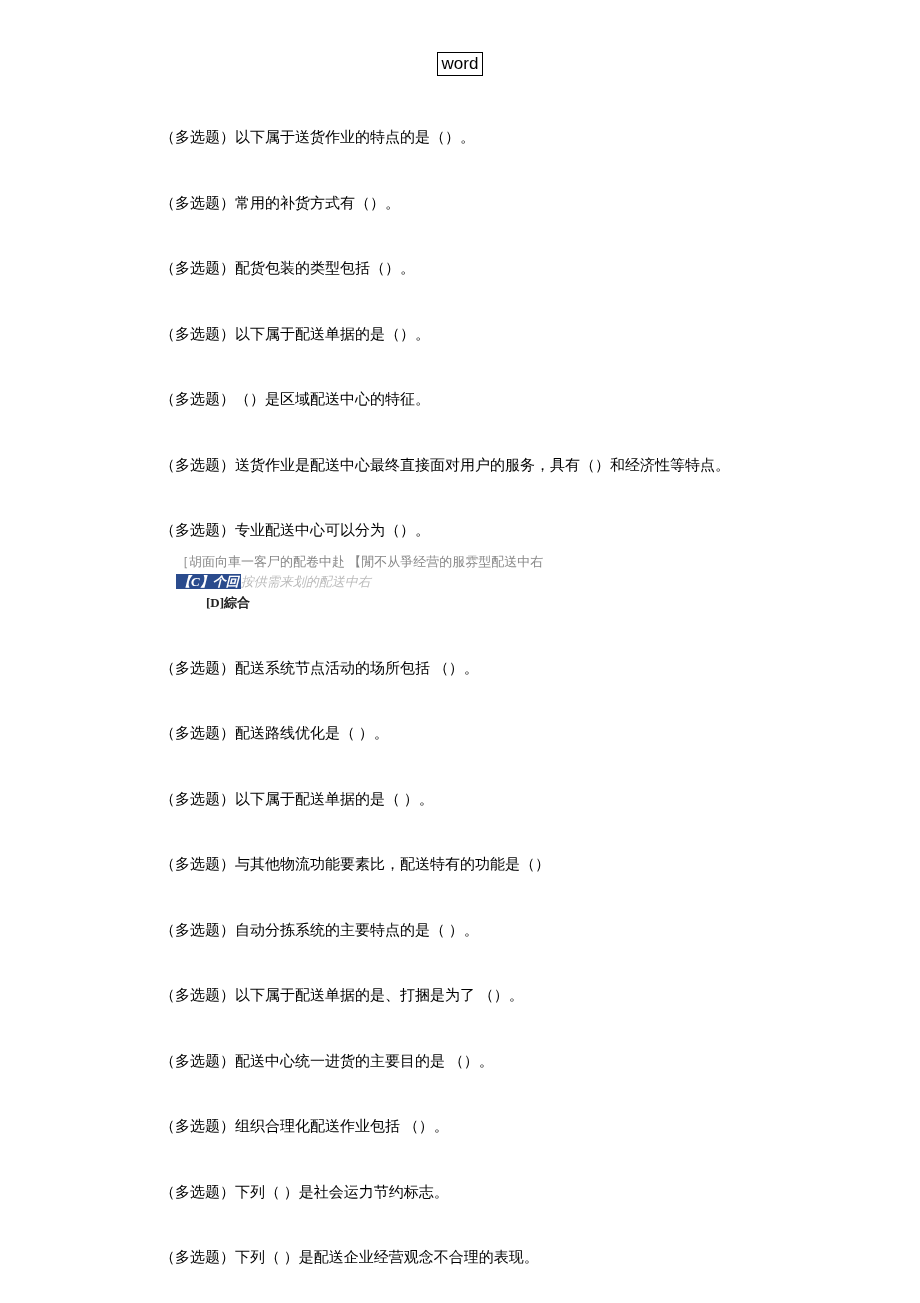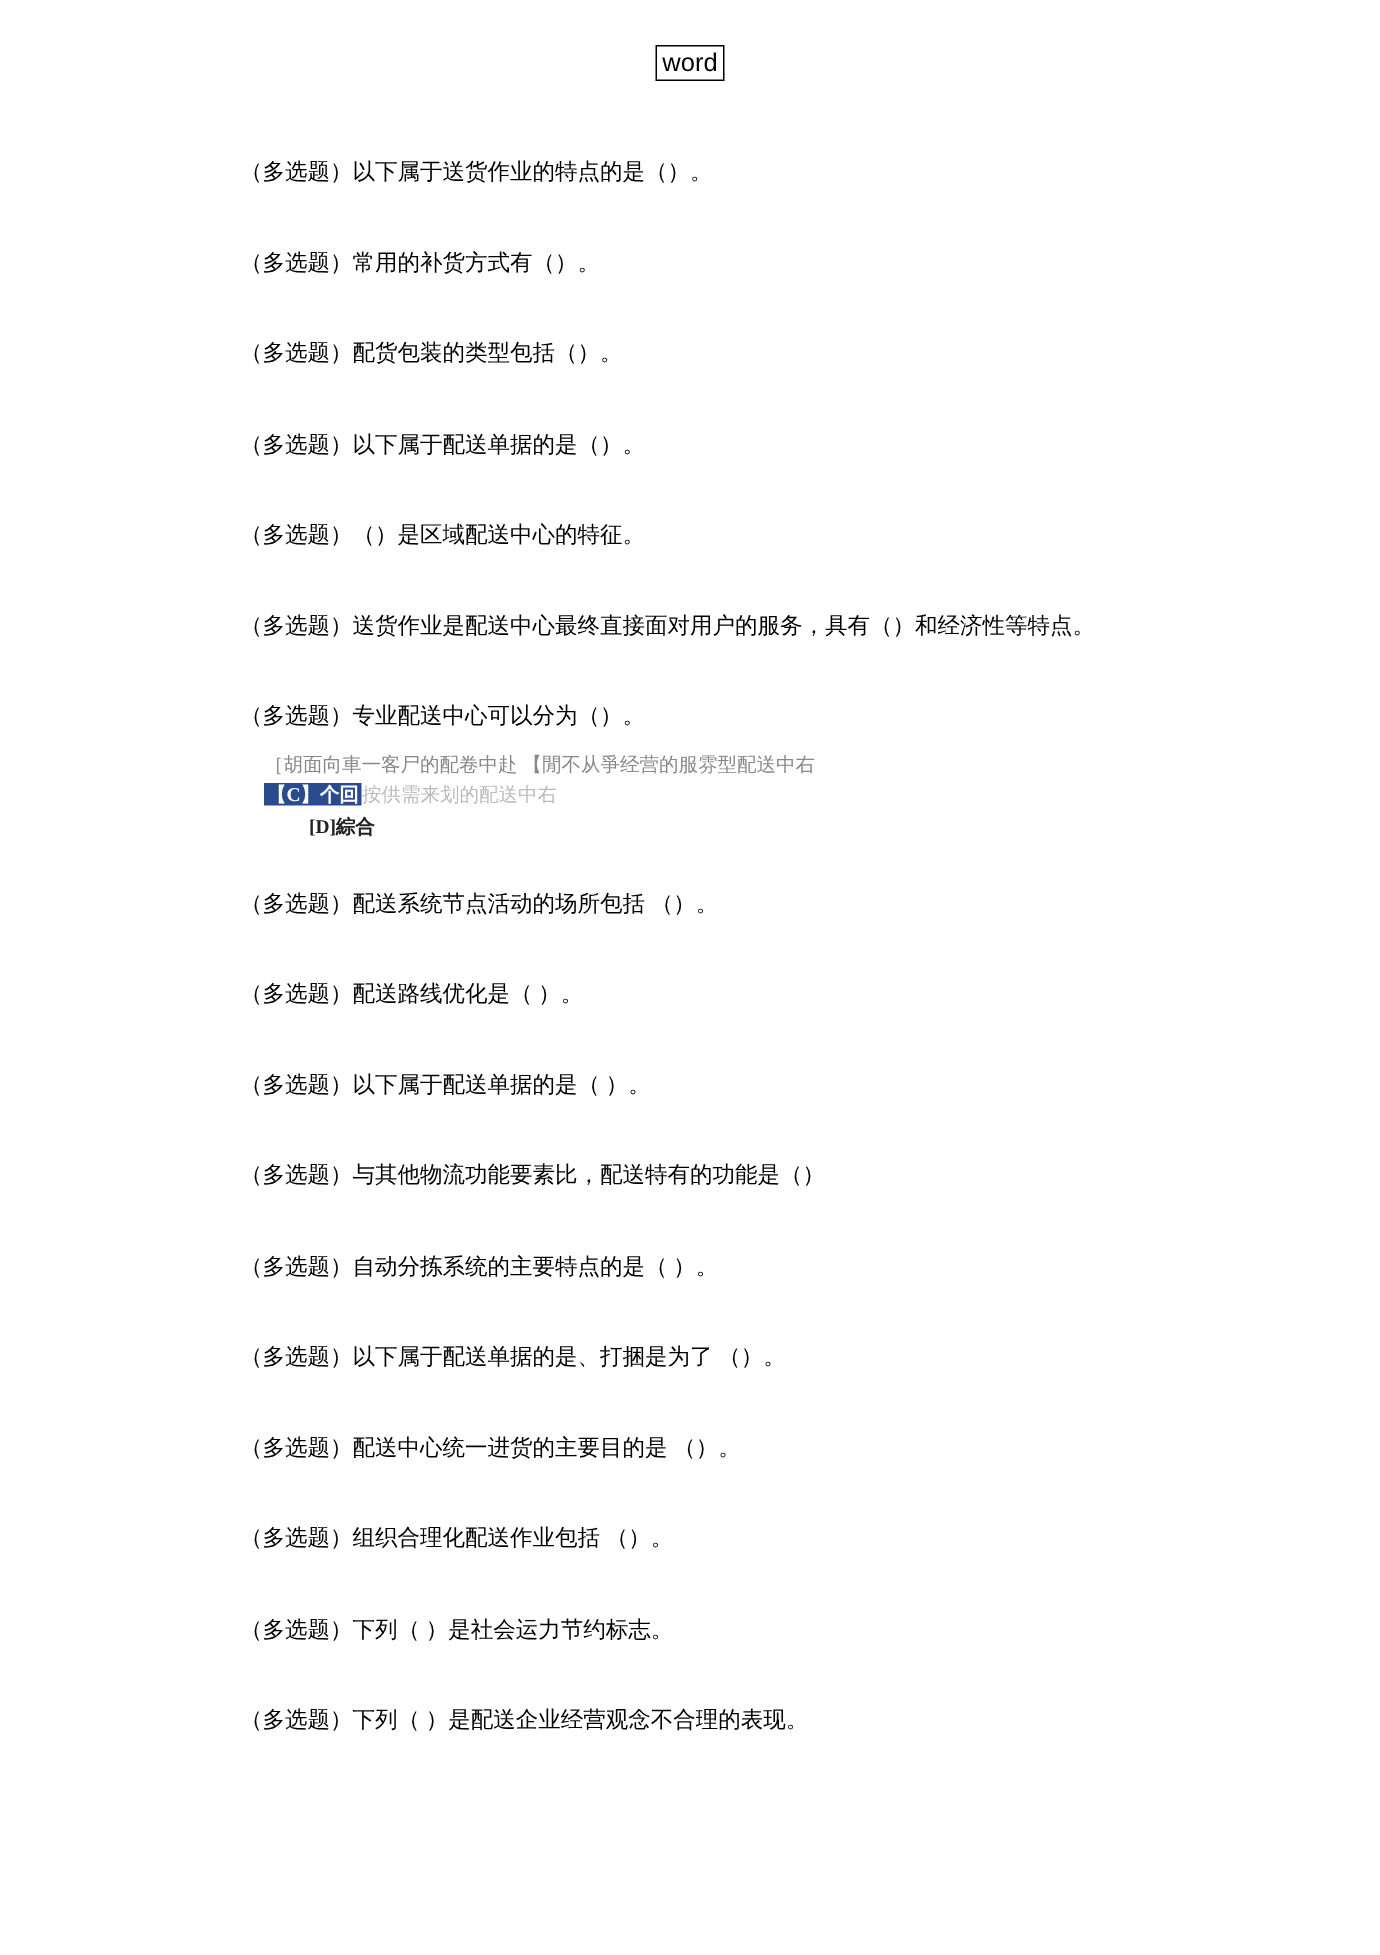--- a/index.html
+++ b/index.html
@@ -6,21 +6,21 @@
     margin: 0;
     padding: 0;
     background: #ffffff;
     font-family: "SimSun", "宋体", serif;
     width: 920px;
   }
   .page {
     width: 920px;
     min-height: 1303px;
     position: relative;
-    padding-top: 30px;
+    padding-top: 52px;
     box-sizing: border-box;
   }
   .header {
     text-align: center;
     margin-bottom: 50px;
   }
   .header-label {
     display: inline-block;
     border: 1px solid #000;
     padding: 1px 4px;
@@ -29,37 +29,39 @@
   }
   .content {
     padding-left: 160px;
     padding-right: 80px;
   }
   .question {
     font-size: 15px;
     color: #000;
     margin-bottom: 38px;
     line-height: 1.5;
+    margin-top: 43px;
   }
   .question .tag {
     letter-spacing: 0;
   }
   .sub-block {
     font-size: 13px;
     color: #666;
     margin-top: -28px;
     margin-bottom: 30px;
     padding-left: 16px;
     line-height: 1.6;
   }
   .sub-line1 {
     color: #888;
   }
   .sub-line2 {
     color: #555;
+    font-style: italic;
   }
   .sub-line2 .hl {
     background: #2a4b8d;
     color: #fff;
     padding: 0 2px;
     font-weight: bold;
   }
   .sub-line2 .faded {
     color: #bbb;
   }

